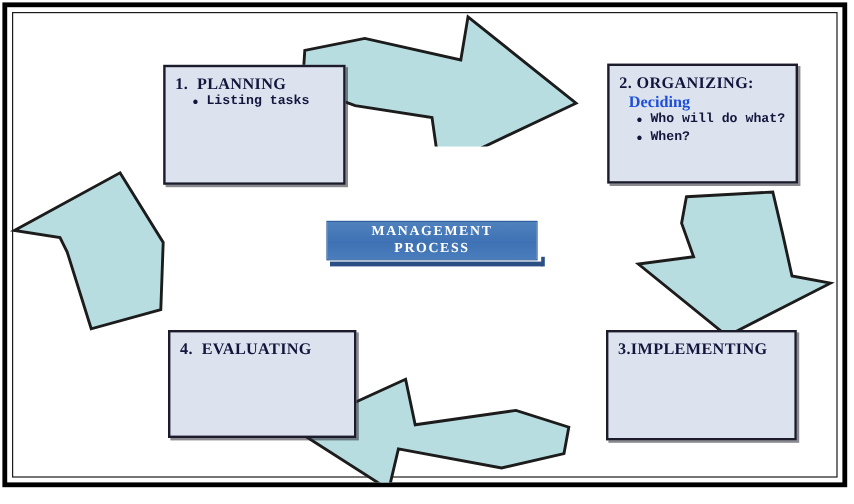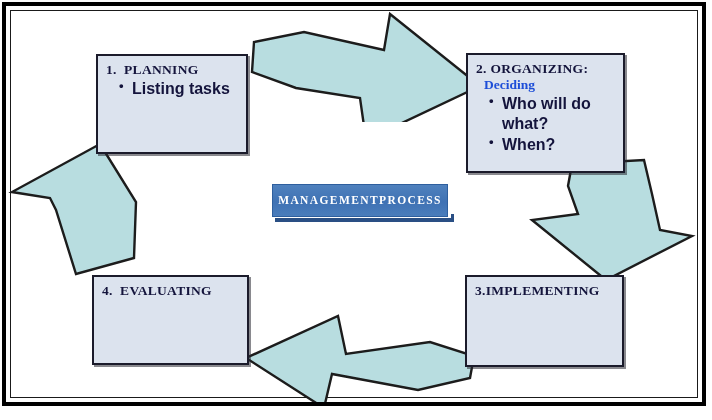--- a/index.html
+++ b/index.html
@@ -41,20 +41,21 @@
 
   
   .pbox {
     position: absolute;
     background: #dce3ee;
     border: 2px solid #1b1b2b;
     box-sizing: border-box;
     box-shadow: 2px 2px 0 rgba(40,40,50,0.55);
     padding: 6px 6px 8px 8px;
     z-index: 6;
+    margin-left: 40px;
   }
   .pbox .title {
     font-family: "Liberation Serif", serif;
     font-weight: bold;
     font-size: 13.5px;
     color: #14143c;
     letter-spacing: 0.3px;
     line-height: 1.18;
     white-space: pre;
   }
@@ -65,61 +66,61 @@
     color: #1d4ed8;
     line-height: 1.2;
     padding-left: 8px;
   }
   .pbox ul {
     margin: 1px 0 0 0;
     padding-left: 26px;
     list-style: none;
   }
   .pbox li {
-    font-family: Liberation Sans, sans-serif;
-    font-weight: bold;
-    font-size: 16px;
+    font-family: Liberation Mono, monospace;
+    font-weight: bold;
+    font-size: 11px;
     color: #14143c;
     line-height: 1.25;
     position: relative;
     margin-bottom: 1px;
   }
   .pbox li:before {
     content: "\2022";
     position: absolute;
     left: -13px;
     top: -1px;
     font-size: 13px;
     color: #14143c;
   }
 
   #box-planning   { left: 96px;  top: 54px;  width: 152px; height: 100px; }
-  #box-organizing { left: 466px; top: 53px;  width: 159px; height: 120px; }
+  #box-organizing { left: 466px; top: 53px;  width: 159px; height: 100px; }
   #box-implementing { left: 465px; top: 275px; width: 159px; height: 92px; }
-  #box-evaluating { left: 92px;  top: 275px; width: 157px; height: 90px; }
+  #box-evaluating { left: 100px;  top: 275px; width: 157px; height: 90px; }
 
   
   #center-banner {
     position: absolute;
     left: 272px;
     top: 184px;
     width: 180px;
     height: 38px;
     z-index: 7;
   }
   #center-banner .bar {
     position: absolute;
     left: 0; top: 0;
     width: 176px;
     height: 33px;
     background: linear-gradient(180deg,#4f81bd 0%, #3f72b4 55%, #4a7dbb 100%);
     border: 1px solid #2e5f9e;
     box-sizing: border-box;
     display: flex;
-    flex-direction: row;
+    flex-direction: column;
     align-items: center;
     justify-content: center;
   }
   #center-banner .shadow-edge {
     position: absolute;
     left: 3px;
     top: 34px;
     width: 177px;
     height: 4px;
     background: #2a4f84;

